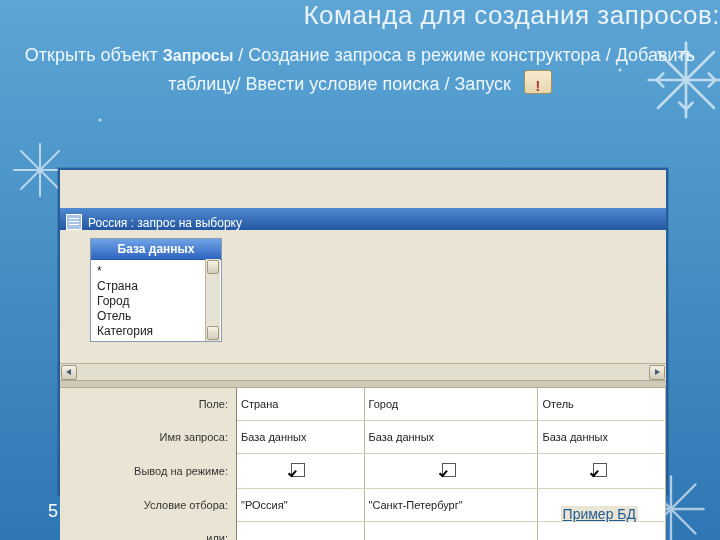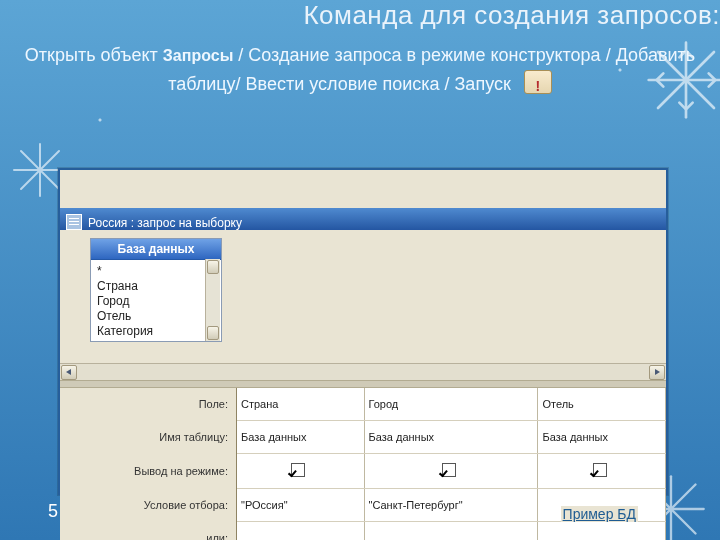--- a/index.html
+++ b/index.html
@@ -173,21 +173,21 @@
     <div class="grid">
       <table>
         <tbody>
             <tr class="hdr">
           <td class="labels">Поле:</td>
           <td class="cell">Страна</td>
           <td class="cell">Город</td>
           <td class="cell">Отель</td>
         </tr>
         <tr>
-          <td class="labels">Имя таблицу:</td>
+          <td class="labels">Имя запроса:</td>
           <td class="cell">База данных</td>
           <td class="cell">База данных</td>
           <td class="cell">База данных</td>
         </tr>
         <tr>
           <td class="labels">Вывод на режиме:</td>
           <td class="cell center"><span class="chk on"></span></td>
           <td class="cell center"><span class="chk on"></span></td>
           <td class="cell center"><span class="chk on"></span></td>
         </tr>

